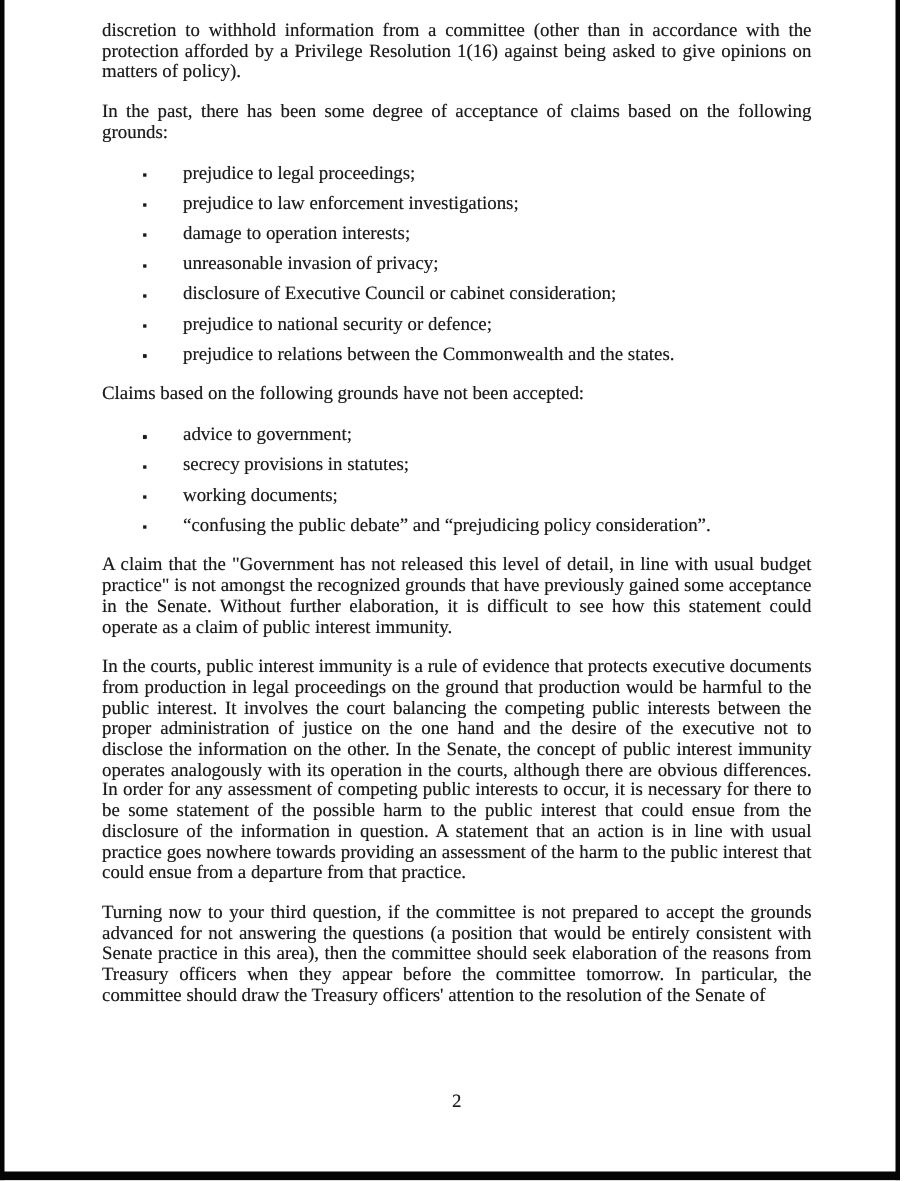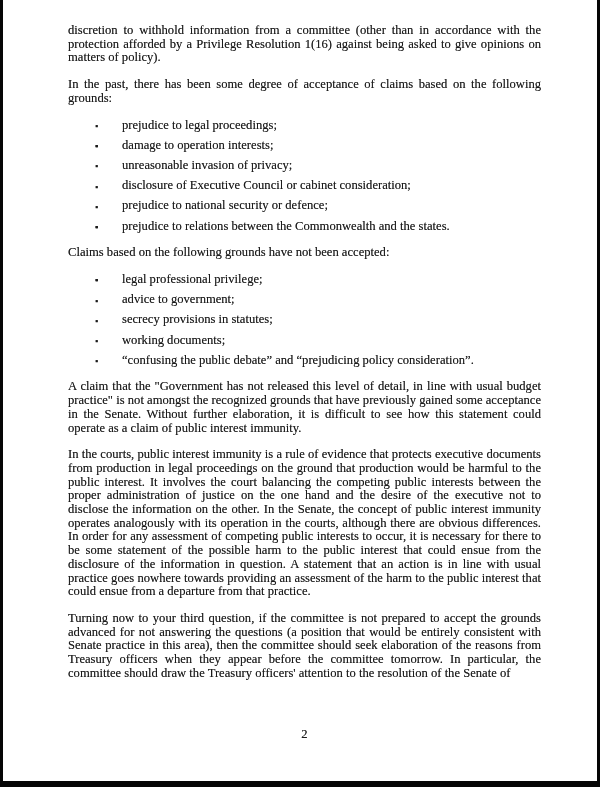--- a/index.html
+++ b/index.html
@@ -27,21 +27,21 @@
   }
   .content {
     position: absolute;
     left: 68px; top: 14px;
     width: 473px;
     font-size: 12.6px;
     line-height: 13.7px;
     text-align: justify;
     text-shadow: 0 0 0.45px rgba(20,20,20,0.55);
   }
-  .content p { margin: 10px 0 13px 0; }
+  .content p { margin: 0 0 13px 0; }
   .grounds-list {
     margin: 0 0 13px 0;
     padding: 0;
     list-style: none;
   }
   .grounds-list li {
     position: relative;
     padding-left: 54px;
     margin-bottom: 6.5px;
     text-align: left;
@@ -80,20 +80,21 @@
 
     <ul class="grounds-list">
 
         <li>
           <span class="bullet">▪</span>
           <span>prejudice to legal proceedings;</span>
         </li>
 
         <li>
           <span class="bullet">▪</span>
+          <span>prejudice to law enforcement investigations;</span>
         </li>
 
         <li>
           <span class="bullet">▪</span>
           <span>damage to operation interests;</span>
         </li>
 
         <li>
           <span class="bullet">▪</span>
           <span>unreasonable invasion of privacy;</span>
@@ -122,21 +123,20 @@
     <p><span>Claims based on the following grounds have </span><span class="bold">not</span><span> been accepted:</span></p>
 
     <ul class="grounds-list">
 
         <li>
           <span class="bullet">▪</span>
         </li>
 
         <li>
           <span class="bullet">▪</span>
-          <span>legal professional privilege;</span>
         </li>
 
         <li>
           <span class="bullet">▪</span>
           <span>advice to government;</span>
         </li>
 
         <li>
           <span class="bullet">▪</span>
           <span>secrecy provisions in statutes;</span>

